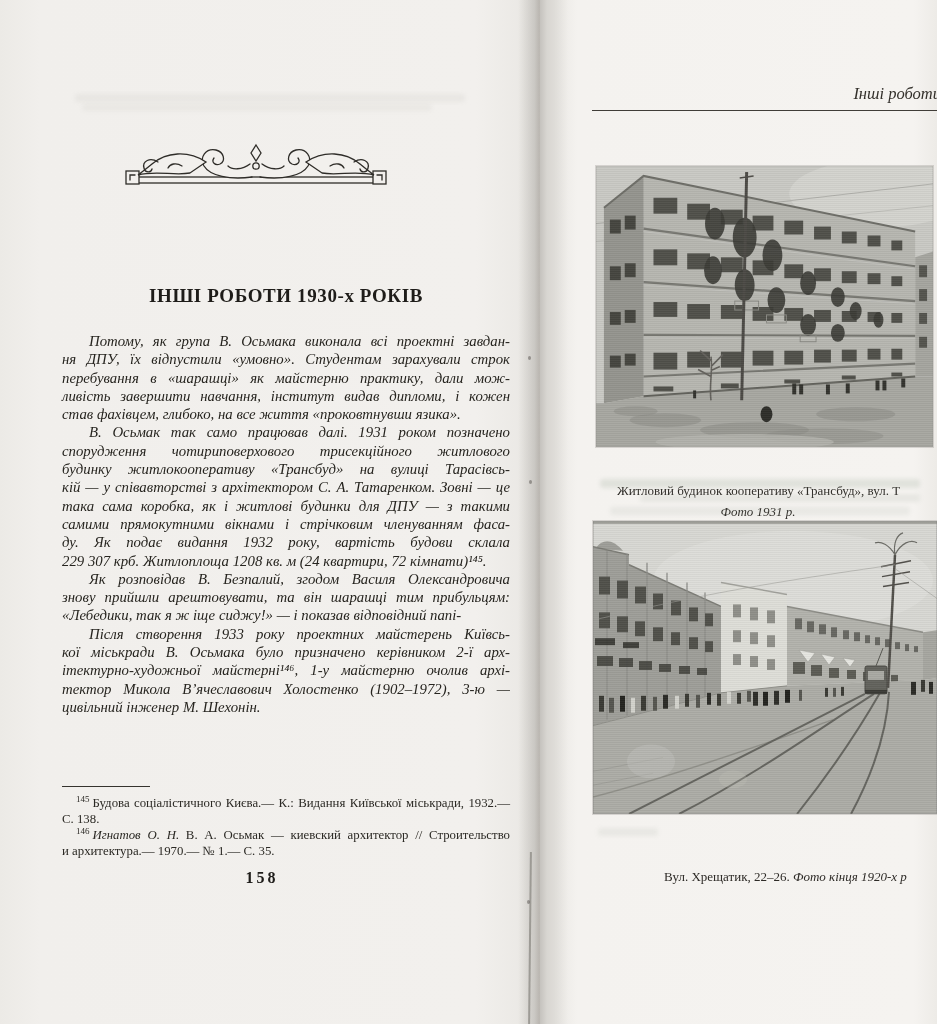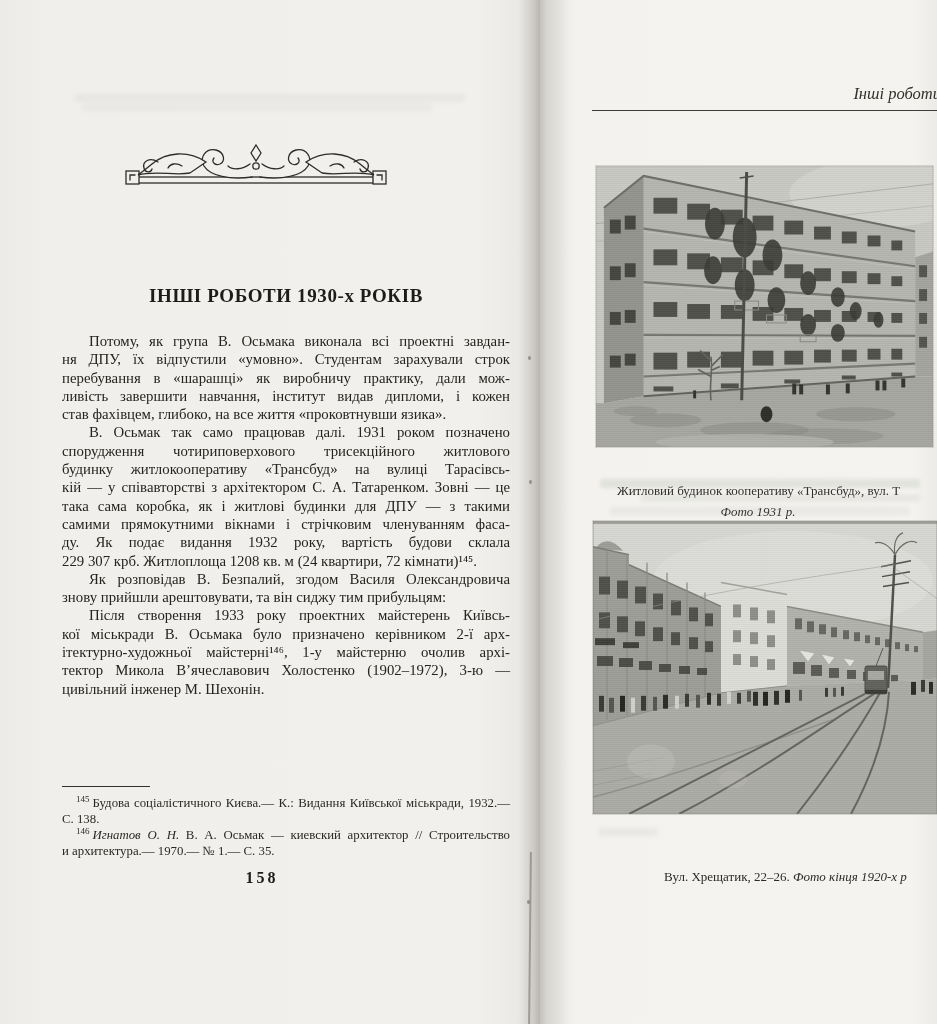--- a/index.html
+++ b/index.html
@@ -13,21 +13,21 @@
           background:linear-gradient(90deg,rgba(0,0,0,0) 0,rgba(104,100,94,.30) 42%,rgba(128,124,117,.16) 58%,rgba(0,0,0,0) 100%);}
   .spine-seam{position:absolute;left:529px;top:852px;bottom:0;width:1.5px;background:rgba(92,89,83,.45);transform:rotate(.6deg);}
   .speck{position:absolute;width:3px;height:4px;border-radius:50%;background:rgba(70,67,62,.45);}
   
   .bleed{position:absolute;border-radius:3px;filter:blur(2px);}
   
   .ornament{position:absolute;left:122px;top:142px;width:268px;height:48px;}
   .heading{position:absolute;left:62px;top:285px;width:448px;text-align:center;
            font-weight:bold;font-size:19px;letter-spacing:.6px;color:#1e1c19;}
   .body-col{position:absolute;left:62px;top:332px;width:448px;font-size:14.8px;line-height:18.3px;color:#26241f;}
-  .para .tline{text-align:justify;text-align-last:justify;}
+  .para .tline{text-align:justify;text-align-last:justify;font-style:italic;}
   .para div.tline:first-of-type{text-indent:27px;}
   .para div.tline:last-of-type{text-align-last:left;}
   .para.cont div.tline:last-of-type{text-align-last:justify;}
   .fn-rule{position:absolute;left:62px;top:786px;width:88px;border-top:1.3px solid #35332e;}
   .footnotes{position:absolute;left:62px;top:795px;width:448px;font-size:12.8px;line-height:16px;color:#2b2924;}
   .footnotes .fl1{text-align:justify;text-align-last:justify;text-indent:14px;}
   .footnotes sup{font-size:9px;line-height:0;vertical-align:super;margin-right:3px;}
   .it{font-style:italic;}
   .pagenum{font-weight:bold;font-size:16px;letter-spacing:3px;color:#1e1c19;text-align:center;position:absolute;}
   .pagenum-left{left:62px;top:869px;width:400px;}
@@ -75,39 +75,40 @@
       </g>
     </svg>
 
     <div class="heading">ІНШІ РОБОТИ 1930-х РОКІВ</div>
 
     <div class="body-col">
       <div class="para">
 
       <div class="tline">Потому, як група В. Осьмака виконала всі проектні завдан-</div>
           <div class="tline">ня ДПУ, їх відпустили «умовно». Студентам зарахували строк</div>
-          <div class="tline">перебування в «шарашці» як виробничу практику, дали мож-</div>
+          <div class="tline">перебування в «шарашці» як майстерню практику, дали мож-</div>
           <div class="tline">ливість завершити навчання, інститут видав дипломи, і кожен</div>
           <div class="tline">став фахівцем, глибоко, на все життя «проковтнувши язика».</div>
         </div>
       <div class="para">
 
       <div class="tline">В. Осьмак так само працював далі. 1931 роком позначено</div>
           <div class="tline">спорудження чотириповерхового трисекційного житлового</div>
           <div class="tline">будинку житлокооперативу «Трансбуд» на вулиці Тарасівсь-</div>
           <div class="tline">кій — у співавторстві з архітектором С. А. Татаренком. Зовні — це</div>
           <div class="tline">така сама коробка, як і житлові будинки для ДПУ — з такими</div>
           <div class="tline">самими прямокутними вікнами і стрічковим членуванням фаса-</div>
           <div class="tline">ду. Як подає видання 1932 року, вартість будови склала</div>
           <div class="tline">229 307 крб. Житлоплоща 1208 кв. м (24 квартири, 72 кімнати)¹⁴⁵.</div>
         </div>
       <div class="para">
 
       <div class="tline">Як розповідав В. Безпалий, згодом Василя Олександровича</div>
-          <div class="tline">знову прийшли арештовувати, та він сиджу тим прибульцям:</div>
+          <div class="tline">знову прийшли арештовувати, та він шарашці тим прибульцям:</div>
+          <div class="tline">«Лебедики, так я ж іще сиджу!» — і показав відповідний папі-</div>
         </div>
       <div class="para">
 
       <div class="tline">Після створення 1933 року проектних майстерень Київсь-</div>
           <div class="tline">кої міськради В. Осьмака було призначено керівником 2-ї арх-</div>
           <div class="tline">ітектурно-художньої майстерні¹⁴⁶, 1-у майстерню очолив архі-</div>
           <div class="tline">тектор Микола В’ячеславович Холостенко (1902–1972), 3-ю —</div>
           <div class="tline">цивільний інженер М. Шехонін.</div>
         </div>
     </div>

